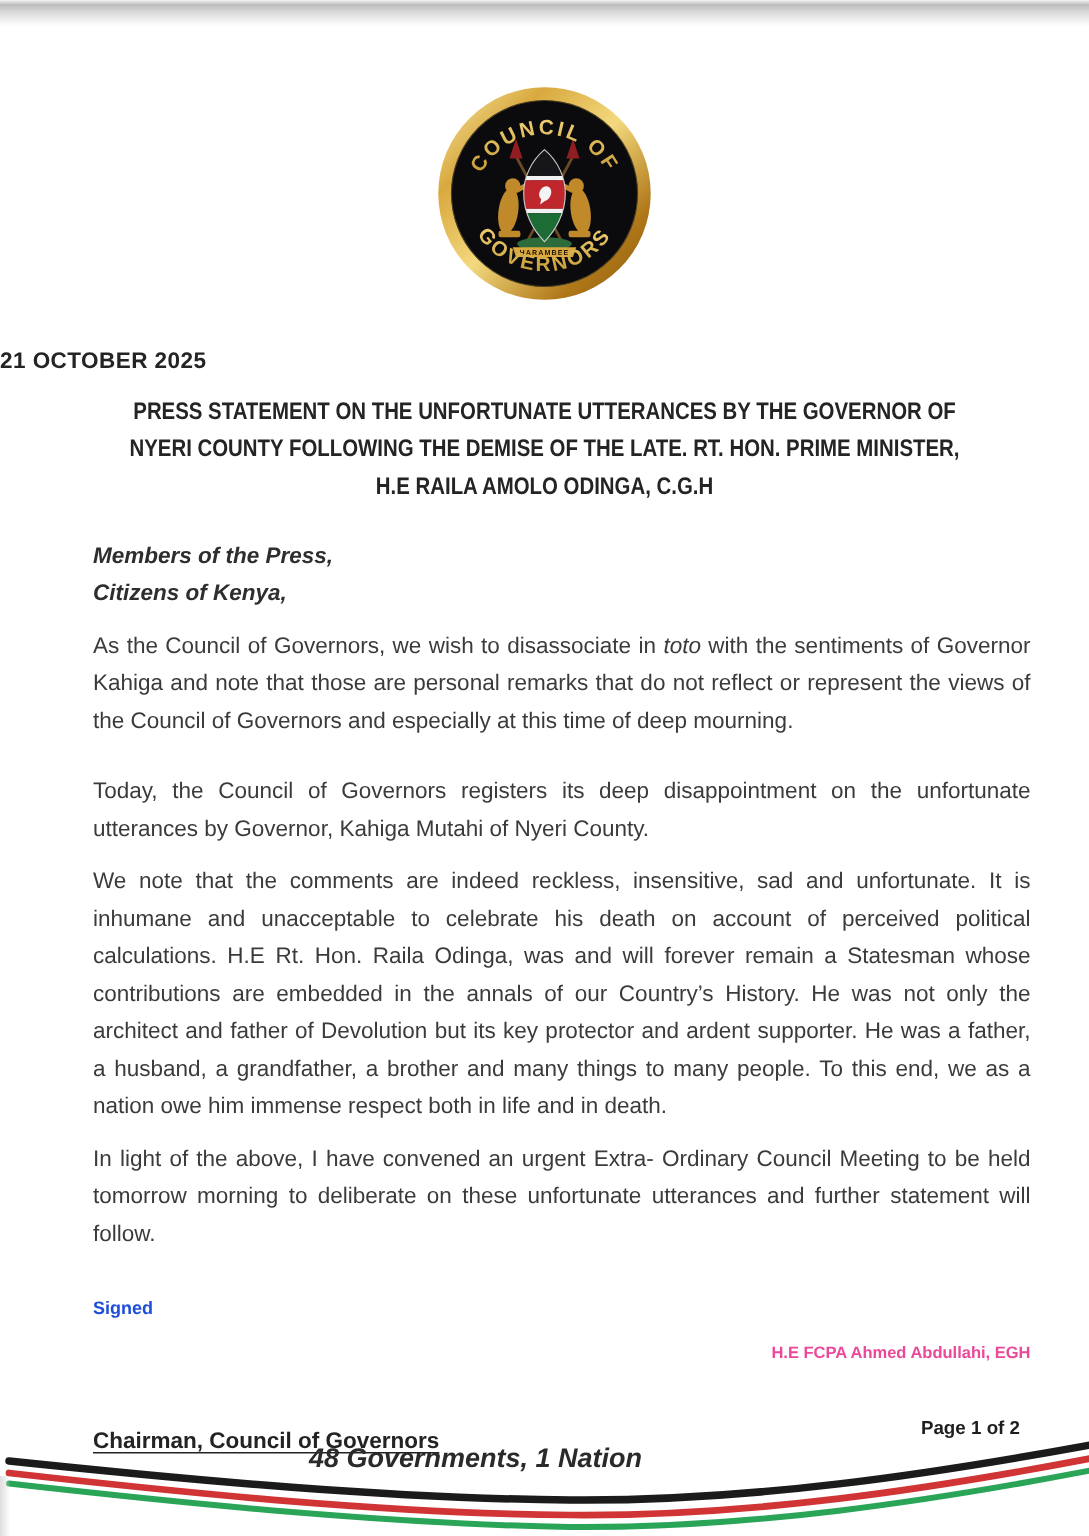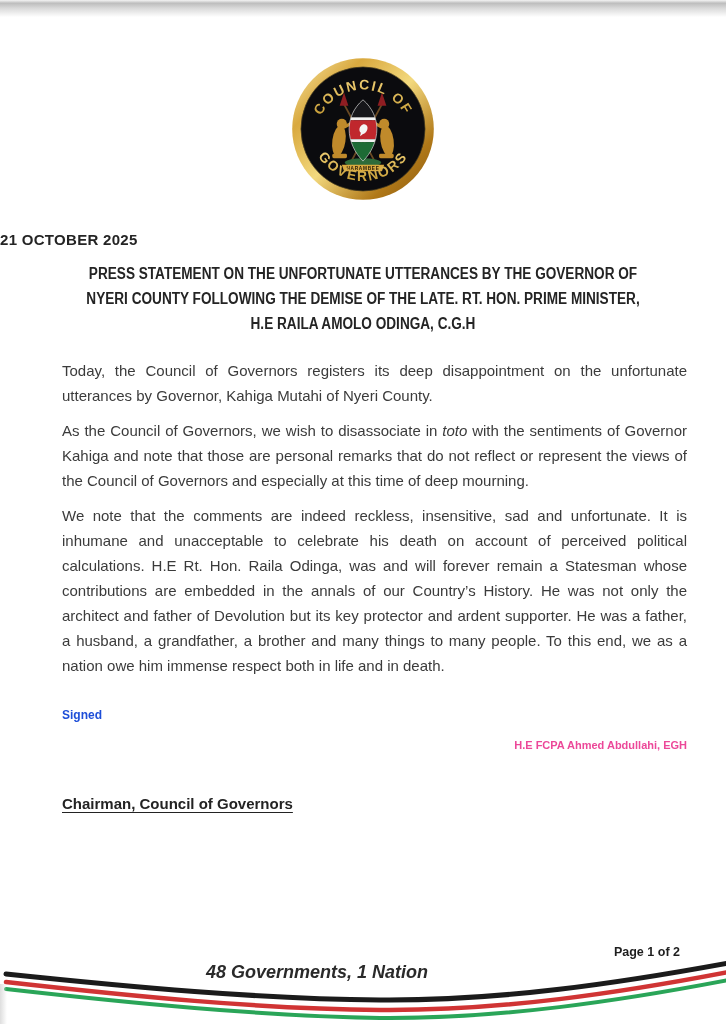--- a/index.html
+++ b/index.html
@@ -189,27 +189,32 @@
 
   <div class="date-row">21 OCTOBER 2025</div>
 
   <div class="title-block">
     <div>PRESS STATEMENT ON THE UNFORTUNATE UTTERANCES BY THE GOVERNOR OF</div>
     <div>NYERI COUNTY FOLLOWING THE DEMISE OF THE LATE. RT. HON. PRIME MINISTER,</div>
     <div>H.E RAILA AMOLO ODINGA, C.G.H</div>
   </div>
 
   <div class="content">
+    <div class="salutation">
+      <div>Members of the Press,</div>
+      <div>Citizens of Kenya,</div>
+    </div>
+
+    <p class="body-para"><span>As the Council of Governors, we wish to disassociate in </span><em>toto</em><span> with the sentiments of Governor Kahiga and note that those are personal remarks that do not reflect or represent the views of the Council of Governors and especially at this time of deep mourning.</span></p>
 
     <p class="body-para first">Today, the Council of Governors registers its deep disappointment on the unfortunate utterances by Governor, Kahiga Mutahi of Nyeri County.</p>
 
-    <p class="body-para"><span>As the Council of Governors, we wish to disassociate in </span><em>toto</em><span> with the sentiments of Governor Kahiga and note that those are personal remarks that do not reflect or represent the views of the Council of Governors and especially at this time of deep mourning.</span></p>
-
     <p class="body-para">We note that the comments are indeed reckless, insensitive, sad and unfortunate. It is inhumane and unacceptable to celebrate his death on account of perceived political calculations. H.E Rt. Hon. Raila Odinga, was and will forever remain a Statesman whose contributions are embedded in the annals of our Country’s History.  He was not only the architect and father of Devolution but its key protector and ardent supporter.  He was a father, a husband, a grandfather, a brother and many things to many people.  To this end, we as a nation owe him immense respect both in life and in death.</p>
 
+    <p class="body-para">In light of the above, I have convened an urgent Extra- Ordinary Council Meeting to be held tomorrow morning to deliberate on these unfortunate utterances and further statement will follow.</p>
 
     <div class="signed-label">Signed</div>
     <div class="sig-name">H.E FCPA Ahmed Abdullahi, EGH</div>
     <div class="sig-role">Chairman, Council of Governors</div>
   </div>
 
   <div class="page-number"><span>Page</span> <b>1</b> <span>of</span> <b>2</b></div>
 
   <div class="motto">48 Governments, 1 Nation</div>
 

